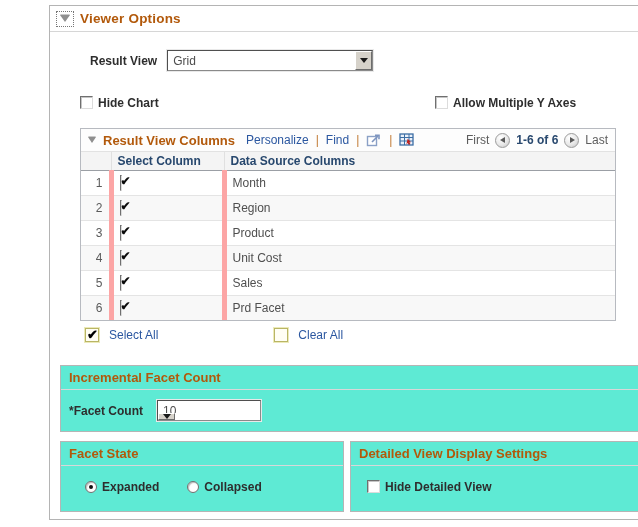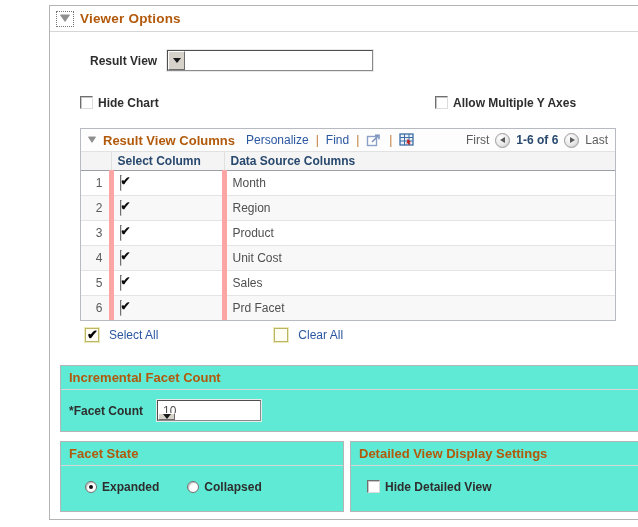--- a/index.html
+++ b/index.html
@@ -132,20 +132,21 @@
     <div class="page-header">
       <span class="collapse-btn">
         <span class="tri-down"></span>
       </span>
       <span class="section-title">Viewer Options</span>
     </div>
 
     <div style="position:absolute; left:28px; top:44px; display:flex; align-items:center; gap:10px;padding-left:12px;">
       <span class="field-label">Result View</span>
       <span class="combo" style="width:206px;">
+        <span class="combo-value">Grid</span>
         <span class="combo-btn"></span>
       </span>
     </div>
 
     <div style="position:absolute; left:30px; top:90px;" class="cb-item">
       <span class="checkbox"></span>
       <span class="field-label">Hide Chart</span>
     </div>
     <div style="position:absolute; left:385px; top:90px;" class="cb-item">
       <span class="checkbox"></span>

